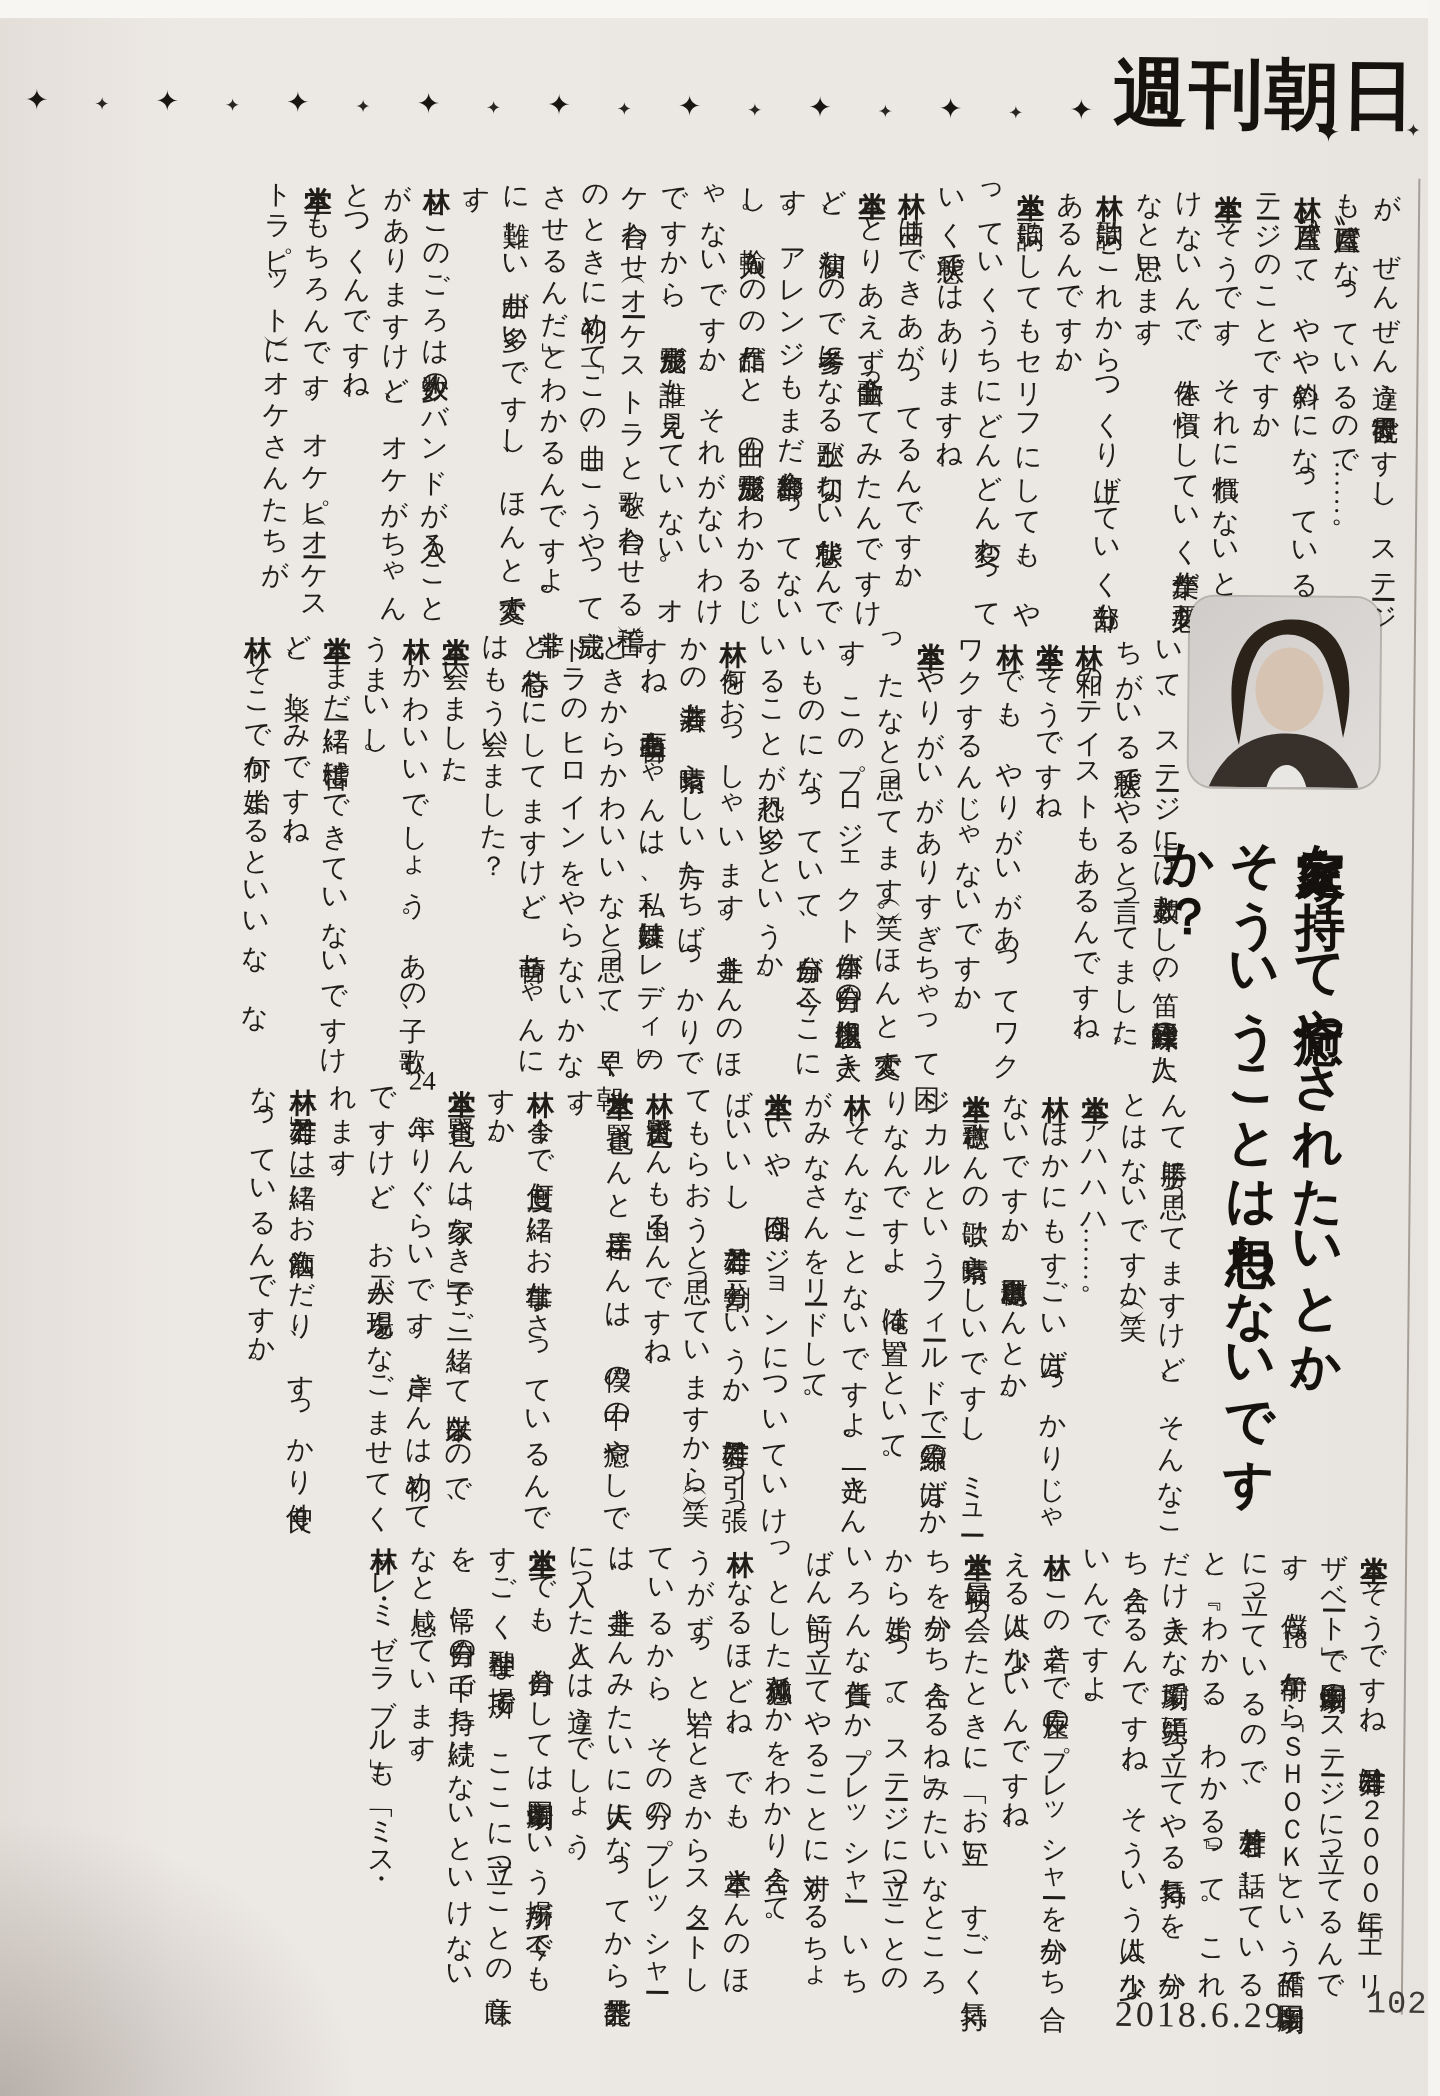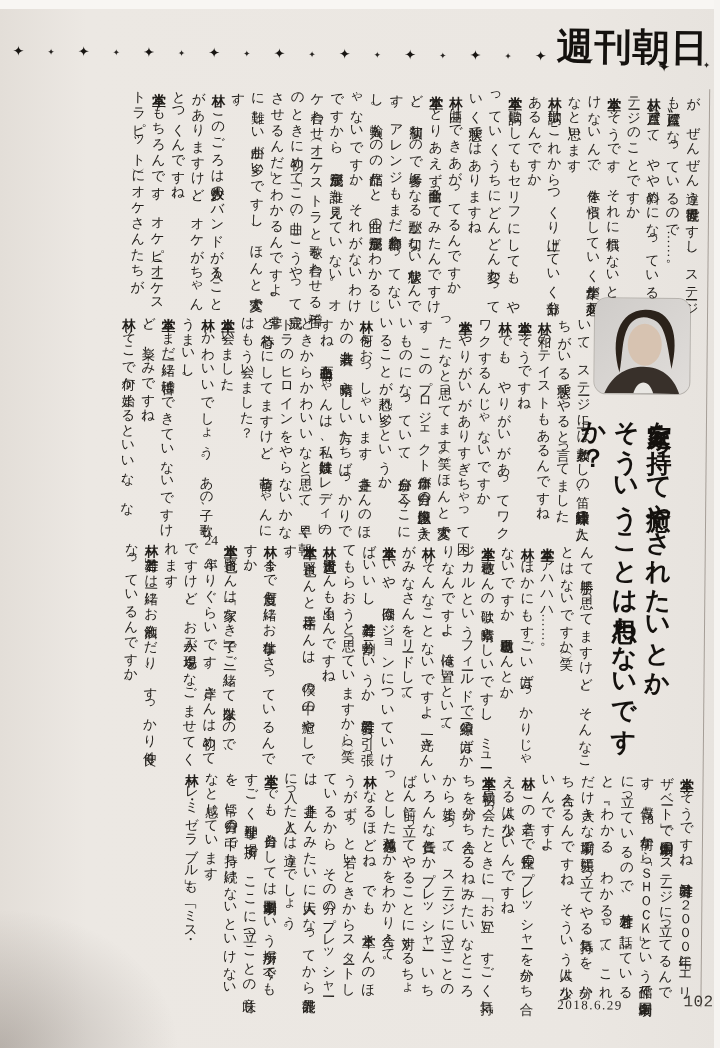--- a/index.html
+++ b/index.html
@@ -66,21 +66,21 @@
   .headline{
     position:absolute;top:401px;right:45px;height:378px;
     writing-mode:vertical-rl;text-orientation:mixed;
     font-size:25px;font-weight:700;line-height:33px;letter-spacing:-.5px;
     color:#14110e;
   }
   .headline div{margin:0;}
   
   .issue-date{
     position:absolute;left:562px;top:995px;
-    font-size:13px;letter-spacing:1.5px;color:#2c2824;
+    font-size:18px;letter-spacing:1.5px;color:#2c2824;
   }
   .page-number{
     position:absolute;left:688px;top:990px;
     font-size:16px;letter-spacing:.5px;color:#3d3933;font-family:Liberation Mono, monospace;
   }
 </style>
 </head>
 <body>
 
 <div class="page">

